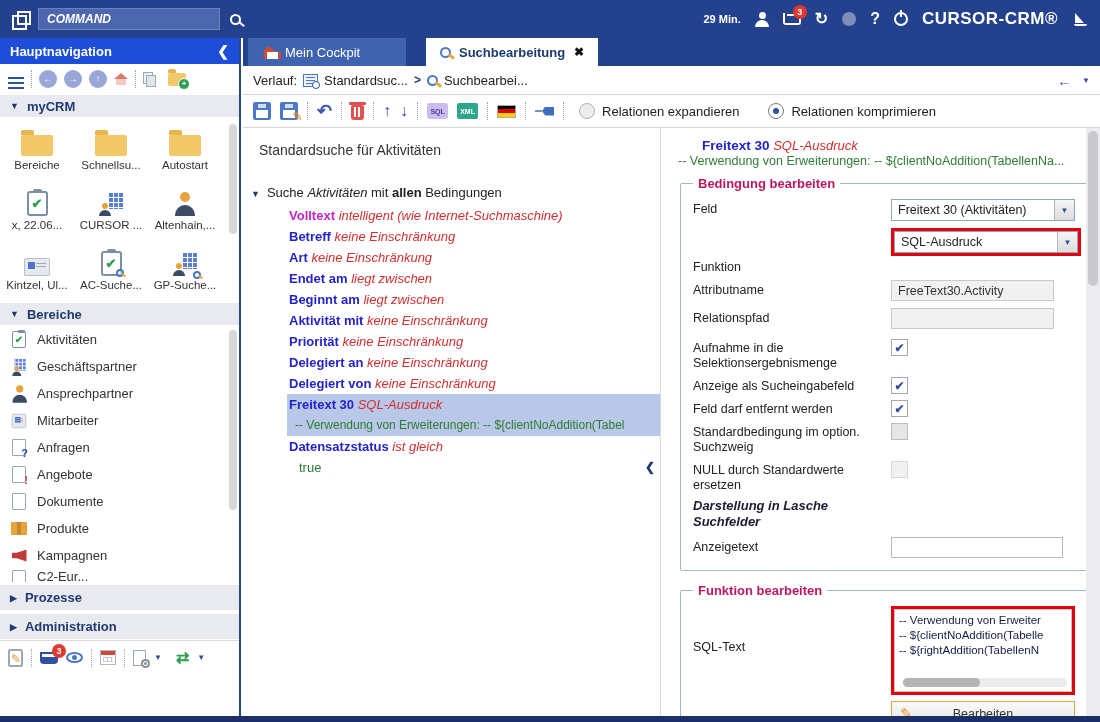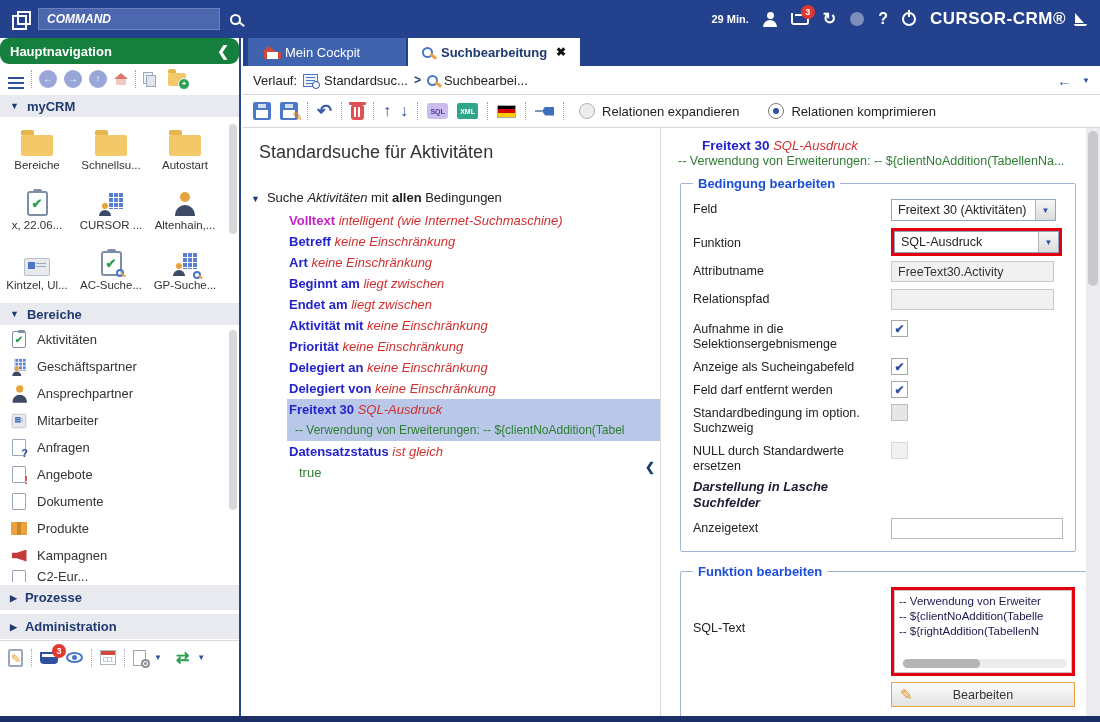--- a/index.html
+++ b/index.html
@@ -23,28 +23,28 @@
   .i-person-w::after { content:""; position:absolute; bottom:0; left:0; width:14px; height:7px; background:#fff; border-radius:7px 7px 0 0; }
   .i-tray { width:18px; height:12px; border:2px solid #fff; border-top:none; border-radius:0 0 3px 3px; position:relative; }
   .i-tray::before { content:""; position:absolute; top:1px; left:2px; right:2px; height:2px; background:#fff; }
   .badge { position:absolute; top:-8px; right:-8px; min-width:14px; height:14px; background:#e0392f; color:#fff;
     border-radius:8px; font-size:9px; font-weight:bold; display:flex; align-items:center; justify-content:center; padding:0 3px; }
   .i-redo { font-size:16px; font-weight:bold; color:#fff; line-height:1; }
   .i-cmo { width:14px; height:14px; border-radius:50%; background:#aeb9d4; opacity:.65; }
   .i-help { font-size:16px; font-weight:bold; }
   .i-power { width:14px; height:14px; border:2px solid #fff; border-radius:50%; position:relative; }
   .i-power::before { content:""; position:absolute; top:-4px; left:4px; width:2px; height:7px; background:#fff; }
-  .brand { font-size:17px; font-weight:bold; letter-spacing:.5px; display:flex; align-items:center; gap:8px;}
+  .brand { font-size:17px; font-weight:bold; letter-spacing:.5px; display:flex; align-items:center; gap:16px;}
   .boat { width:14px; height:14px; position:relative; }
   .boat::before { content:""; position:absolute; bottom:3px; left:1px; border-left:9px solid #fff; border-top:10px solid transparent; }
   .boat::after { content:""; position:absolute; bottom:0; left:0; width:13px; height:2px; background:#fff; border-radius:0 0 3px 3px;}
 
   
   .sidebar { position:absolute; top:38px; left:0; width:241px; bottom:6px; background:#fff; border-right:2px solid #2a4690; overflow:hidden;}
-  .side-header { height:26px; background:#15803d; color:#fff; font-weight:bold; display:flex; align-items:center; padding:0 10px;border-radius:9px; }
+  .side-header { height:26px; background:#1d4ed8; color:#fff; font-weight:bold; display:flex; align-items:center; padding:0 10px; }
   .side-header .chev { margin-left:auto; font-size:14px; font-weight:bold; }
   .side-toolbar { height:30px; display:flex; align-items:center; gap:7px; padding:0 8px; background:#fff; }
   .ham { width:16px; height:2.5px; background:#2d50a0; box-shadow:0 5px 0 #2d50a0, 0 10px 0 #2d50a0; margin-bottom:10px;}
   .dotsep { width:0; height:18px; border-left:1px dotted #9aa7c0; }
   .cbtn { width:18px; height:18px; border-radius:50%; background:#98a6d8; color:#fff; font-size:10px; font-weight:bold;
     display:flex; align-items:center; justify-content:center; line-height:1;}
   .i-home-s { width:14px; height:12px; position:relative; }
   .i-home-s::before { content:""; position:absolute; top:0; left:0; border-left:7px solid transparent; border-right:7px solid transparent; border-bottom:6px solid #d97a6c; }
   .i-home-s::after { content:""; position:absolute; top:6px; left:2px; width:10px; height:6px; background:#f0c9c2; }
   .i-copy { width:12px; height:14px; position:relative; }
@@ -114,21 +114,21 @@
   .ibt-cal::before { content:""; position:absolute; top:0; left:0; right:0; height:4px; background:#d04a3a; }
   .ibt-cal::after { content:""; position:absolute; top:6px; left:2px; right:2px; bottom:2px;
     background-image:linear-gradient(#c4ccd6 1px, transparent 1px), linear-gradient(90deg,#c4ccd6 1px, transparent 1px); background-size:4px 4px;}
   .ibt-docgear { width:13px; height:16px; background:#fff; border:1px solid #9aa8ba; position:relative; }
   .ibt-docgear::after { content:""; position:absolute; right:-5px; bottom:-3px; width:9px; height:9px; background:#8a8f96; border-radius:50%; box-shadow:inset 0 0 0 2px #8a8f96, inset 0 0 0 3px #fff; }
   .ibt-sync { color:#27a04a; font-weight:bold; font-size:16px; line-height:1; }
   .caret { font-size:8px; color:#2d50a0; }
 
   
   .main { position:absolute; left:243px; top:38px; right:0; bottom:6px; background:#fff; }
-  .tabbar { height:28px; background:#24418e; display:flex; align-items:stretch; gap:2px; padding-left:5px; }
+  .tabbar { height:28px; background:#24418e; display:flex; align-items:stretch; gap:20px; padding-left:5px; }
   .tab { display:flex; align-items:center; gap:8px; padding:0 14px; font-size:13px; }
   .tab1 { background:#3f63ae; color:#fff; width:158px; }
   .tab2 { background:#fff; color:#1e3a70; font-weight:bold; width:172px; }
   .tab2 .x { margin-left:auto; color:#111; font-weight:bold; font-size:12px; }
   .i-home-t { width:15px; height:13px; position:relative; flex:none;}
   .i-home-t::before { content:""; position:absolute; top:0; left:0; border-left:7.5px solid transparent; border-right:7.5px solid transparent; border-bottom:6px solid #d04a3a; }
   .i-home-t::after { content:""; position:absolute; top:6px; left:2px; width:11px; height:7px; background:#fff; border-left:3px solid #d04a3a; border-right:3px solid #d04a3a;}
   .i-mag-t { width:11px; height:11px; border:2.5px solid #4a76c9; border-radius:50%; position:relative; flex:none;}
   .i-mag-t::after { content:""; position:absolute; width:7px; height:2.5px; background:#e8a33d; right:-6px; bottom:-2px; transform:rotate(40deg); }
 
@@ -158,43 +158,43 @@
   .i-pin { width:19px; height:9px; position:relative; }
   .i-pin::before { content:""; position:absolute; left:0; top:3.5px; width:7px; height:2px; background:#7f93b8; }
   .i-pin::after { content:""; position:absolute; right:0; top:0; width:12px; height:9px; background:#3f6ec0; clip-path:polygon(0 50%, 25% 0, 100% 0, 100% 100%, 25% 100%); }
   .radio { width:16px; height:16px; border-radius:50%; border:1px solid #b0b0b0; background:#ededed; position:relative; flex:none;}
   .radio.on { background:#fff; border-color:#7a7a7a; }
   .radio.on::after { content:""; position:absolute; top:4px; left:4px; width:6px; height:6px; border-radius:50%; background:#2d50a0; }
   .radio-group { display:flex; align-items:center; gap:7px; margin-left:6px;}
 
   .content { position:absolute; top:90px; left:0; right:0; bottom:0; }
   .tree-pane { position:absolute; left:0; top:0; width:418px; bottom:0; border-right:1px solid #dcdcdc; overflow:hidden;}
-  .tree-title { padding:14px 0 0 16px; font-size:18px; color:#333; }
+  .tree-title { padding:14px 0 0 16px; font-size:14px; color:#333; }
   .tree { margin-top:24px; line-height:21px; font-size:13px; }
   .troot { padding-left:8px; color:#222; }
   .troot .tri { font-size:9px; color:#1e3a70; margin-right:7px; }
   .troot .ent { font-style:italic; } .troot .all { font-weight:bold; }
   .trow { padding-left:46px; white-space:nowrap; }
   .tf { font-weight:bold; color:#2323cc; }
   .tf.magenta { color:#c523c5; }
   .tc { font-style:italic; color:#d12f2f; }
   .tsel { background:#b9c8e8; margin-left:44px; padding-left:2px; }
   .tsel .comment { font-size:12px; color:#2e7d32; white-space:nowrap; overflow:hidden; padding-left:6px; font-style:normal;}
   .tval { padding-left:56px; color:#2e7d32; }
   .pane-collapse { position:absolute; right:5px; top:332px; color:#1e3a70; font-weight:bold; font-size:12px; }
 
   .detail-pane { position:absolute; left:419px; right:14px; top:0; bottom:0; overflow:hidden; }
   .dhead { padding:10px 0 0 40px; font-size:13px; }
   .dhead .tf { font-size:13.5px; }
   .dcomment { padding-left:16px; font-size:12.5px; color:#2e7d32; white-space:nowrap; overflow:hidden; margin-top:1px;}
   fieldset { border:1px solid #9fb6d4; border-radius:2px; margin:8px 16px 0 18px; padding:8px 12px 10px 12px; }
-  legend { font-weight:bold; color:#1d4ed8; padding:0 5px; font-size:13px; }
+  legend { font-weight:bold; color:#be185d; padding:0 5px; font-size:13px; }
   .frow { display:flex; align-items:flex-start; margin-bottom:7px; }
   .flabel { width:198px; flex:none; padding-top:3px; font-size:12.5px; line-height:15px; color:#222;}
-  .dd { display:flex; width:165px; height:22px; border:1px solid #93a5bd; background:#fff; }
+  .dd { display:flex; width:184px; height:22px; border:1px solid #93a5bd; background:#fff; }
   .dd-text { flex:1; padding:3px 6px; font-size:12.5px; white-space:nowrap; overflow:hidden;}
   .dd-btn { width:20px; background:linear-gradient(#f6f6f6,#dcdcdc); border-left:1px solid #b5b5b5; display:flex; align-items:center; justify-content:center; }
   .dd-btn span { font-size:8px; color:#2d50a0; }
   .redbox { border:3px solid #e3000f; display:inline-block; }
   .ro { width:163px; height:21px; background:#f1f1f1; border:1px solid #c9c9c9; padding:2px 6px; font-size:12.5px; color:#333;
     font-family:"Liberation Sans",sans-serif;}
   .ti { width:172px; height:21px; background:#fff; border:1px solid #b9b9b9; padding:2px 6px; font-size:12.5px; font-family:"Liberation Sans",sans-serif;}
   .cbrow { margin-bottom:5px; }
   .cb { width:17px; height:17px; border:1px solid #a8a8a8; background:#fff; display:flex; align-items:center; justify-content:center; margin-top:1px;}
   .cb.on::after { content:"\2714"; color:#2d50a0; font-size:12px; font-weight:bold; }
@@ -497,22 +497,22 @@
 
     <div class="tree-pane">
       <div class="tree-title">Standardsuche für Aktivitäten</div>
       <div class="tree">
         <div class="troot">
           <span class="tri">▼</span><span>Suche </span><span class="ent">Aktivitäten</span><span> mit </span><span class="all">allen</span><span> Bedingungen</span>
         </div>
         <div class="trow"><span class="tf magenta">Volltext</span> <span class="tc">intelligent (wie Internet-Suchmaschine)</span></div>
         <div class="trow"><span class="tf">Betreff</span> <span class="tc">keine Einschränkung</span></div>
         <div class="trow"><span class="tf">Art</span> <span class="tc">keine Einschränkung</span></div>
+        <div class="trow"><span class="tf">Endet am</span> <span class="tc">liegt zwischen</span></div>
         <div class="trow"><span class="tf">Beginnt am</span> <span class="tc">liegt zwischen</span></div>
-        <div class="trow"><span class="tf">Endet am</span> <span class="tc">liegt zwischen</span></div>
         <div class="trow"><span class="tf">Aktivität mit</span> <span class="tc">keine Einschränkung</span></div>
         <div class="trow"><span class="tf">Priorität</span> <span class="tc">keine Einschränkung</span></div>
         <div class="trow"><span class="tf">Delegiert an</span> <span class="tc">keine Einschränkung</span></div>
         <div class="trow"><span class="tf">Delegiert von</span> <span class="tc">keine Einschränkung</span></div>
         <div class="tsel">
           <div><span class="tf">Freitext 30</span> <span class="tc">SQL-Ausdruck</span></div>
           <div class="comment">-- Verwendung von Erweiterungen: -- ${clientNoAddition(Tabel</div>
         </div>
         <div class="trow"><span class="tf">Datensatzstatus</span> <span class="tc">ist gleich</span></div>
         <div class="tval">true</div>
@@ -532,21 +532,21 @@
         <div class="frow">
           <span class="flabel">Feld</span>
           <span class="dd">
             <span class="dd-text">Freitext 30 (Aktivitäten)</span>
             <span class="dd-btn">
                 <span>▼</span>
               </span>
           </span>
         </div>
         <div class="frow" style="margin-bottom:5px;">
-          <span class="flabel" style="padding-top:8px;">Funktion</span>
+          <span class="flabel" style="padding-top:8px;margin-top:24px;">Funktion</span>
           <span class="redbox">
             <span class="dd">
               <span class="dd-text">SQL-Ausdruck</span>
               <span class="dd-btn">
                   <span>▼</span>
                 </span>
             </span>
           </span>
         </div>
         <div class="frow">

